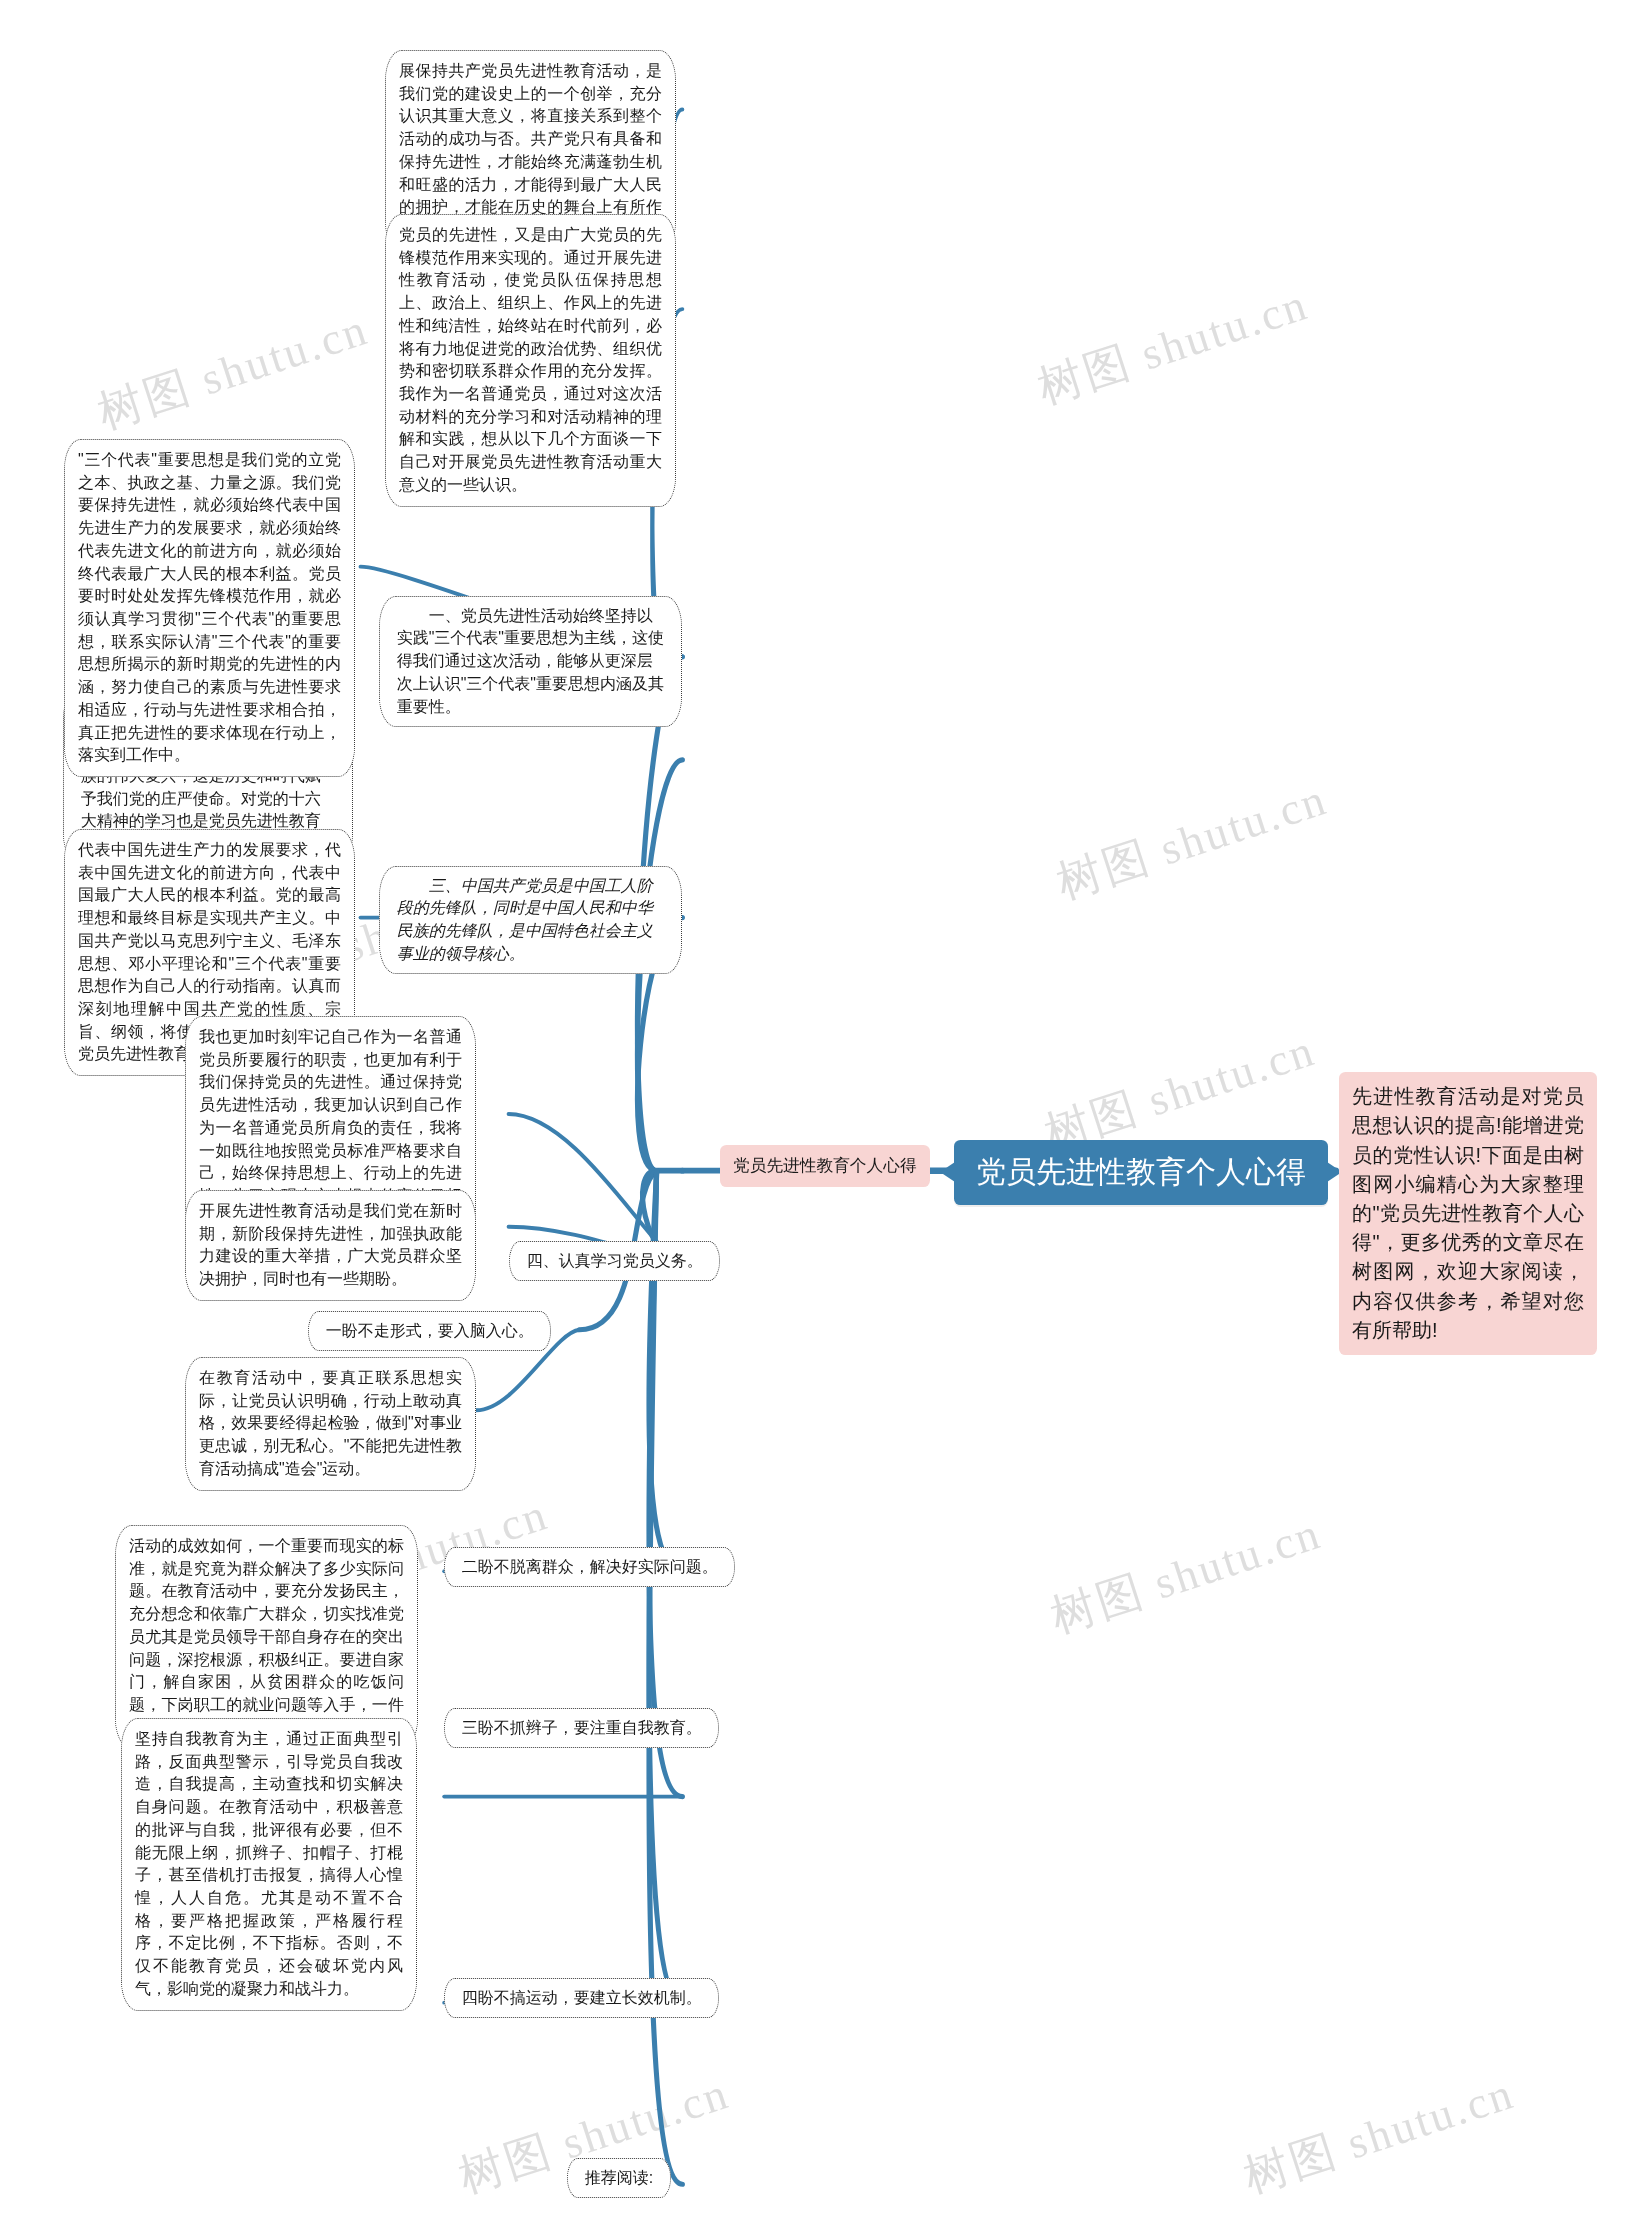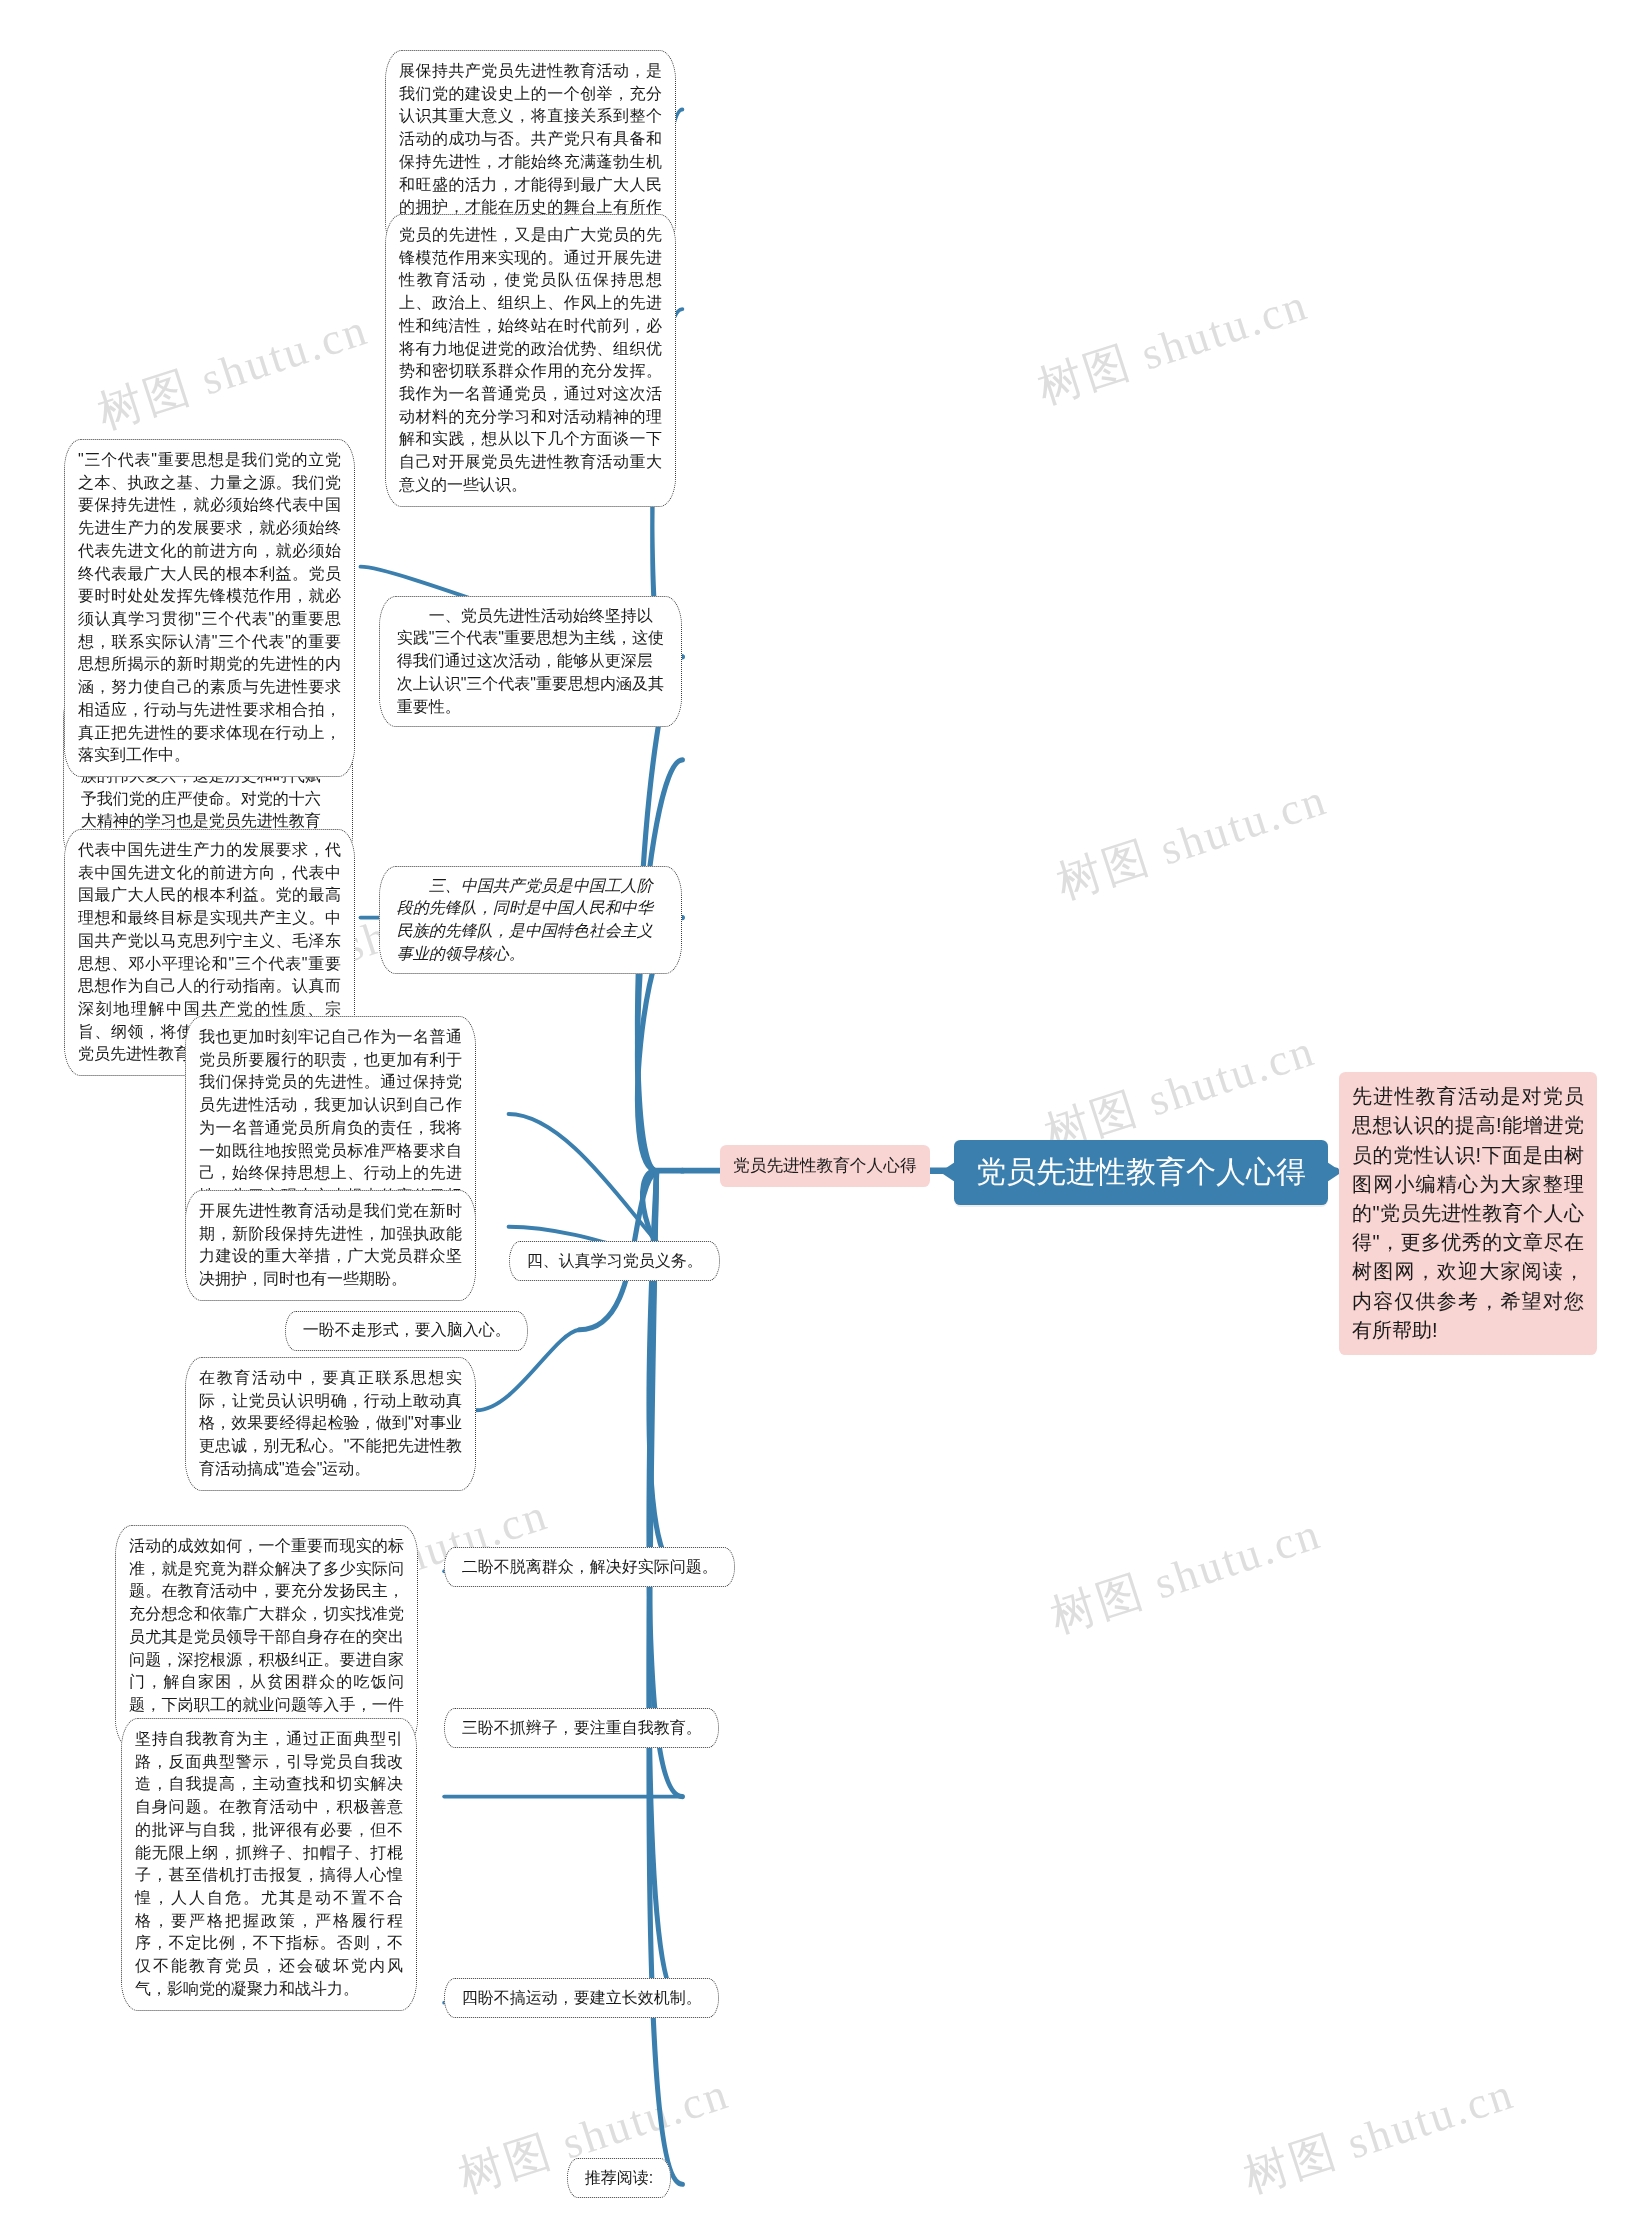--- a/index.html
+++ b/index.html
@@ -166,21 +166,21 @@
   <div class="pink blurb" style="left:1339px; top:1072px; width:258px;">先进性教育活动是对党员思想认识的提高!能增进党员的党性认识!下面是由树图网小编精心为大家整理的"党员先进性教育个人心得"，更多优秀的文章尽在树图网，欢迎大家阅读，内容仅供参考，希望对您有所帮助!</div>
 
   <div class="node branch" style="left:379px; top:596px; width:303px; white-space:pre-wrap; word-break:break-all; text-indent:2em;">一、党员先进性活动始终坚持以实践"三个代表"重要思想为主线，这使得我们通过这次活动，能够从更深层次上认识"三个代表"重要思想内涵及其重要性。</div>
 
   <div class="node branch" style="left:63px; top:688px; width:290px; white-space:pre-wrap; word-break:break-all; text-indent:2em;">二、党的xx大从中国的现实国情出发，提出要全面建设小康社会，在社会主义道路上实现中华民族的伟大复兴，这是历史和时代赋予我们党的庄严使命。对党的十六大精神的学习也是党员先进性教育活动的重要内容。</div>
 
   <div class="node branch" style="left:379px; top:866px; width:303px; white-space:pre-wrap; word-break:break-all; text-indent:2em;font-style:italic;">三、中国共产党员是中国工人阶段的先锋队，同时是中国人民和中华民族的先锋队，是中国特色社会主义事业的领导核心。</div>
 
   <div class="node branch" style="left:509px; top:1241px;text-align:right;">四、认真学习党员义务。</div>
 
-  <div class="node branch" style="left:285px; top:1311px;font-family:Liberation Mono, monospace;">一盼不走形式，要入脑入心。</div>
+  <div class="node branch" style="left:308px; top:1311px;">一盼不走形式，要入脑入心。</div>
 
   <div class="node branch" style="left:444px; top:1547px;">二盼不脱离群众，解决好实际问题。</div>
 
   <div class="node branch" style="left:444px; top:1708px;">三盼不抓辫子，要注重自我教育。</div>
 
   <div class="node branch" style="left:444px; top:1978px;">四盼不搞运动，要建立长效机制。</div>
 
   <div class="node branch" style="left:567px; top:2158px;">推荐阅读:</div>
 
   <div class="node" style="left:385px; top:50px; width:291px;">展保持共产党员先进性教育活动，是我们党的建设史上的一个创举，充分认识其重大意义，将直接关系到整个活动的成功与否。共产党只有具备和保持先进性，才能始终充满蓬勃生机和旺盛的活力，才能得到最广大人民的拥护，才能在历史的舞台上有所作为。</div>

